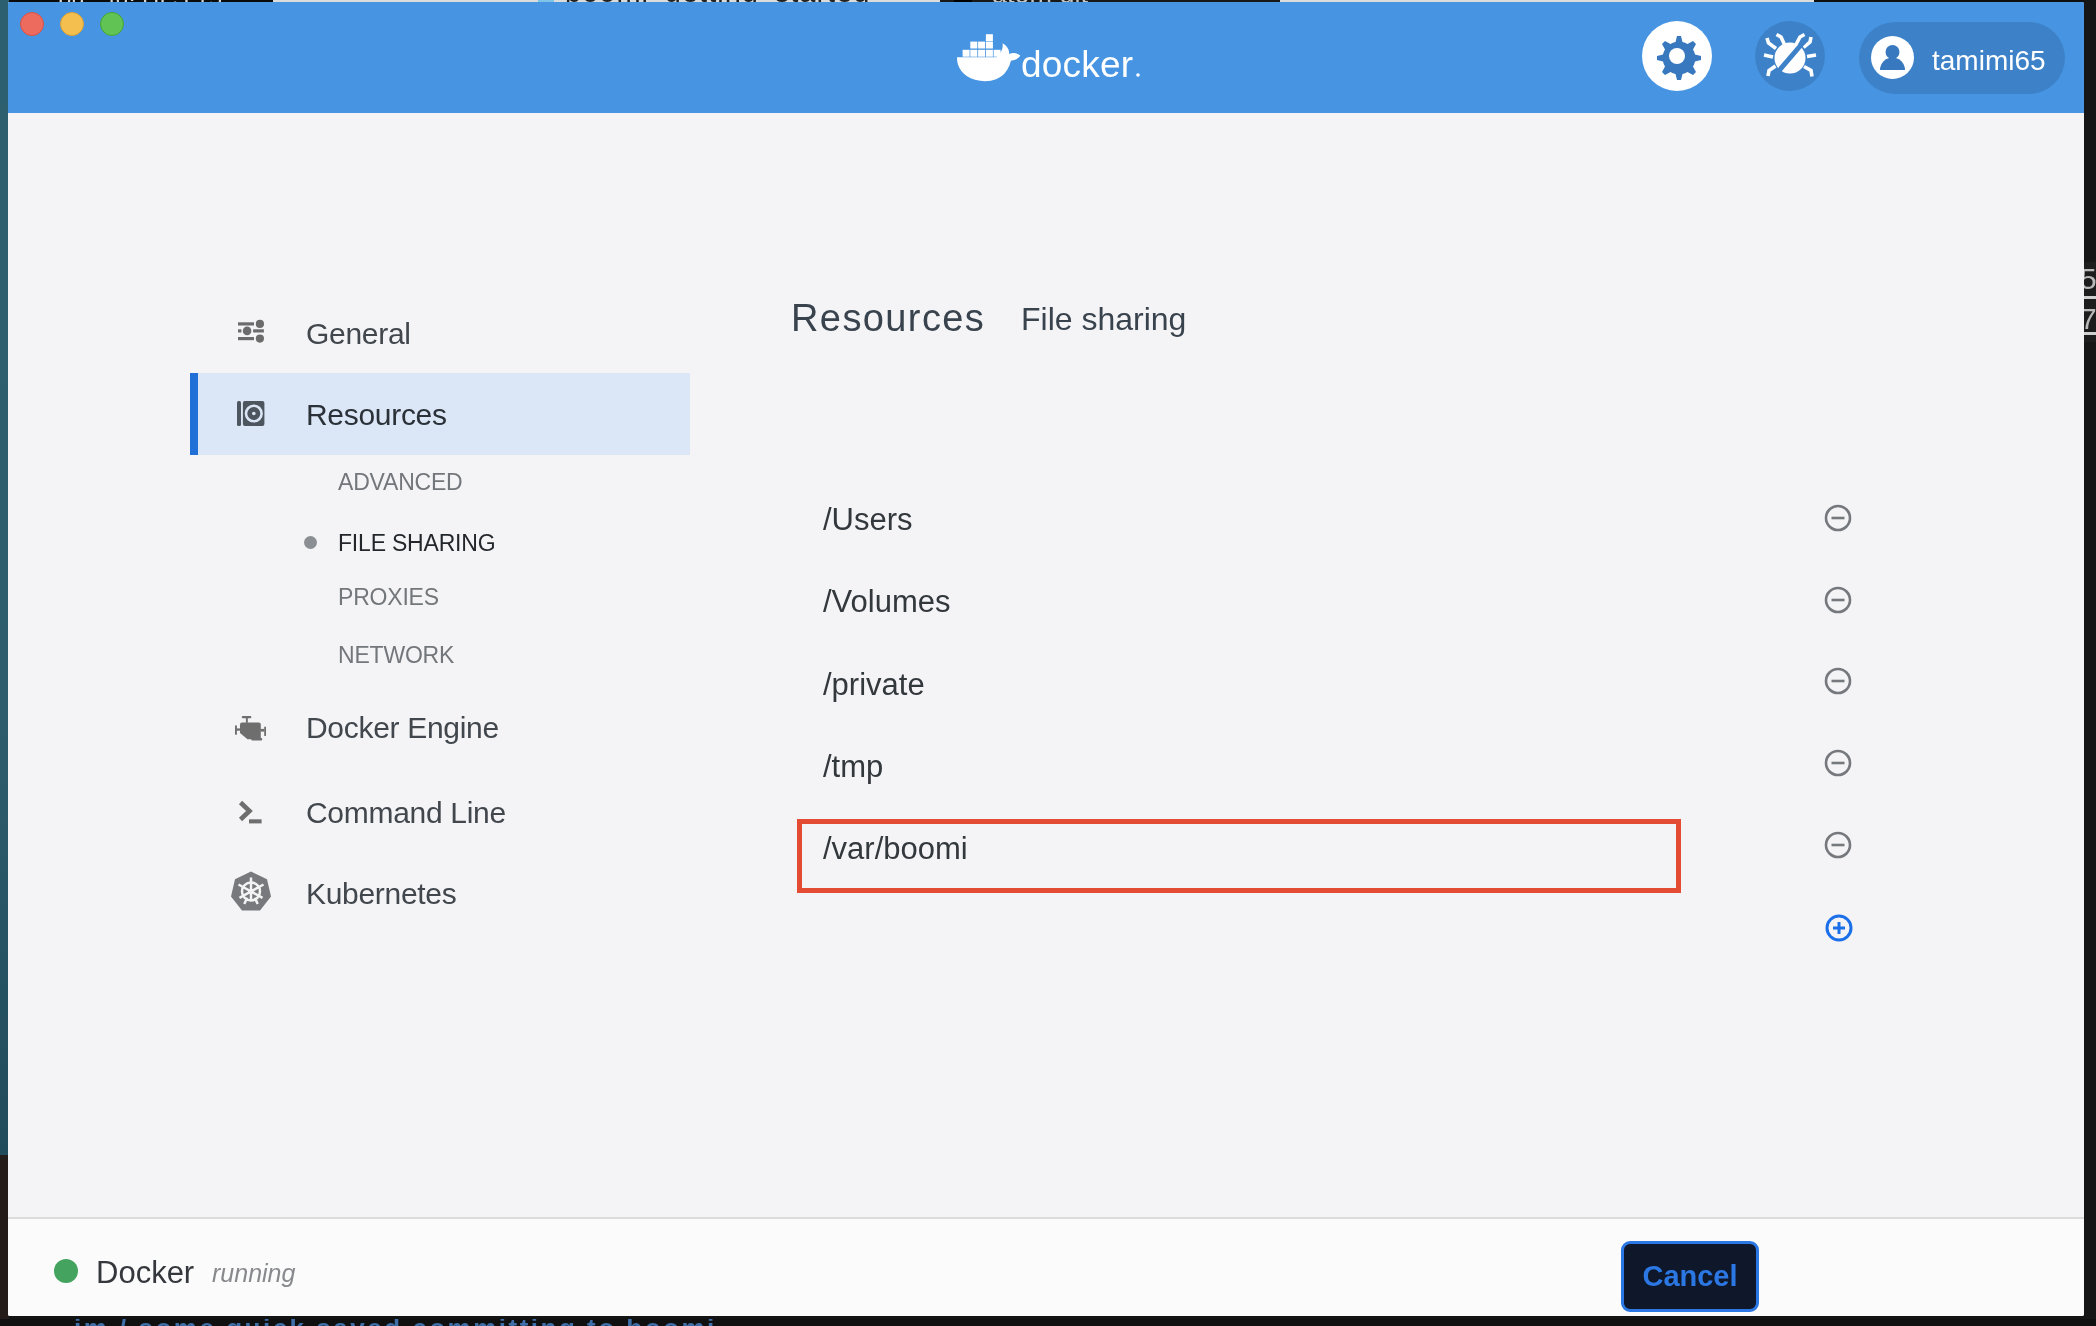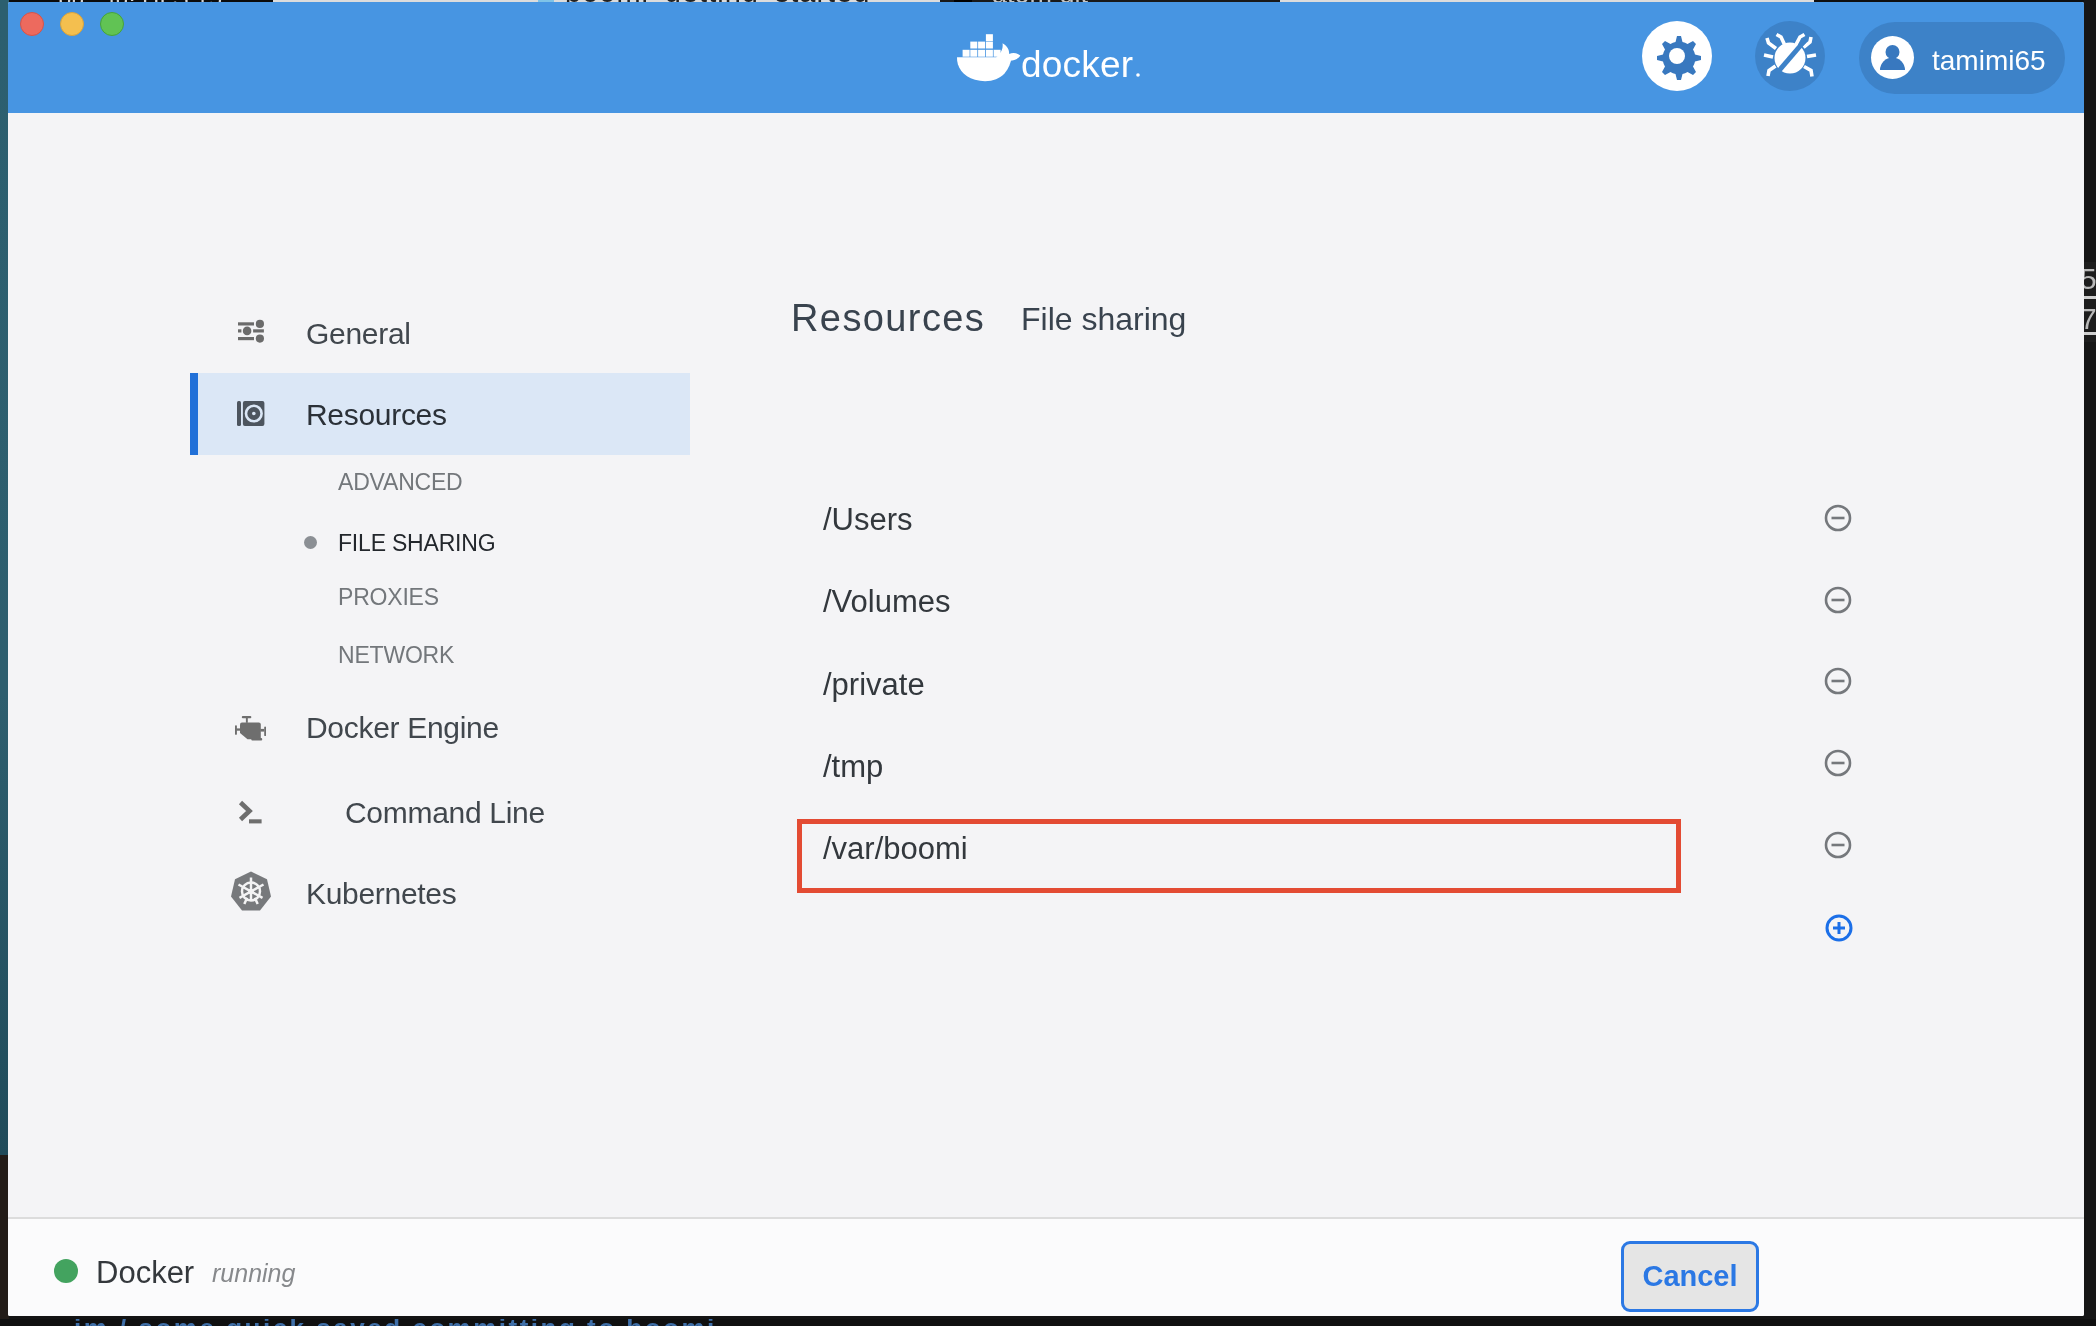--- a/index.html
+++ b/index.html
@@ -57,21 +57,21 @@
   #main-desc a { color:#2486e0; }
   .pathrow { left:815px; font-size:31px; color:#33383d; }
   #redbox { left:789px; top:817px; width:884px; height:74px; border:5px solid #e34b33; }
   #placeholder { left:815px; top:907px; font-size:31px; color:#a9adb2; }
 
   
   #footer { left:0; top:1215px; width:2076px; height:99px; background:#fbfbfc; border-top:2px solid #dcdcdc; }
   #dot { left:46px; top:40px; width:24px; height:24px; border-radius:50%; background:#43a35f; }
   #f-docker { left:88px; top:36px; font-size:31px; color:#34383c; }
   #f-running { left:197px; top:40px; font-size:25px; font-style:italic; color:#87898c;margin-left:7px; }
-  #btn-cancel { left:1613px; top:22px; width:138px; height:71px; border:3px solid #2b78e4; border-radius:9px; color:#2b78e4; font-size:29px; font-weight:700; text-align:center; line-height:65px; background:#e5e5e5; }
+  #btn-cancel { left:1613px; top:22px; width:138px; height:71px; border:3px solid #2b78e4; border-radius:9px; color:#2b78e4; font-size:29px; font-weight:700; text-align:center; line-height:65px; background:#0f172a; }
   #btn-apply { left:1785px; top:22px; width:243px; height:71px; border-radius:9px; background:#d6d6d6; color:#9fa0a2; font-size:29px; font-weight:700; text-align:center; line-height:71px; }
 
   svg { display:block; }
 </style>
 </head>
 <body>
   <div class="abs" id="back-topleft">
     <span style="position:absolute; left:58px; top:-16px;">bu…tu· HLS 15</span>
   </div>
   <div class="abs" id="back-topmid">
@@ -157,21 +157,21 @@
 
     <div class="abs" id="row-resources"></div>
     <div class="abs" id="row-accent"></div>
     <div class="abs navtxt" style="left:298px; top:315px;">General</div>
     <div class="abs navtxt" style="left:298px; top:396px; color:#2b3138;">Resources</div>
     <div class="abs subtxt" style="left:330px; top:467px;">ADVANCED</div>
     <div class="abs subtxt" style="left:330px; top:528px; color:#23272c;">FILE SHARING</div>
     <div class="abs subtxt" style="left:330px; top:582px;">PROXIES</div>
     <div class="abs subtxt" style="left:330px; top:640px;">NETWORK</div>
     <div class="abs navtxt" style="left:298px; top:709px;">Docker Engine</div>
-    <div class="abs navtxt" style="left:298px; top:794px;margin-left:39px;">Command Line</div>
+    <div class="abs navtxt" style="left:298px; top:794px;">Command Line</div>
     <div class="abs navtxt" style="left:298px; top:875px;">Kubernetes</div>
     <div class="abs" style="left:296px; top:534px; width:13px; height:13px; border-radius:50%; background:#8b8f94;"></div>
 
     <svg class="abs" style="left:230px; top:317px;" width="26" height="24" viewBox="0 0 26 24">
       <g fill="none" stroke="#6b6b6b" stroke-width="3.2">
         <line x1="0" y1="4.9" x2="16" y2="4.9"></line>
         <line x1="0" y1="11.9" x2="3.4" y2="11.9"></line>
         <line x1="15.1" y1="11.9" x2="25.9" y2="11.9"></line>
         <line x1="0" y1="19.6" x2="16" y2="19.6"></line>
       </g>

